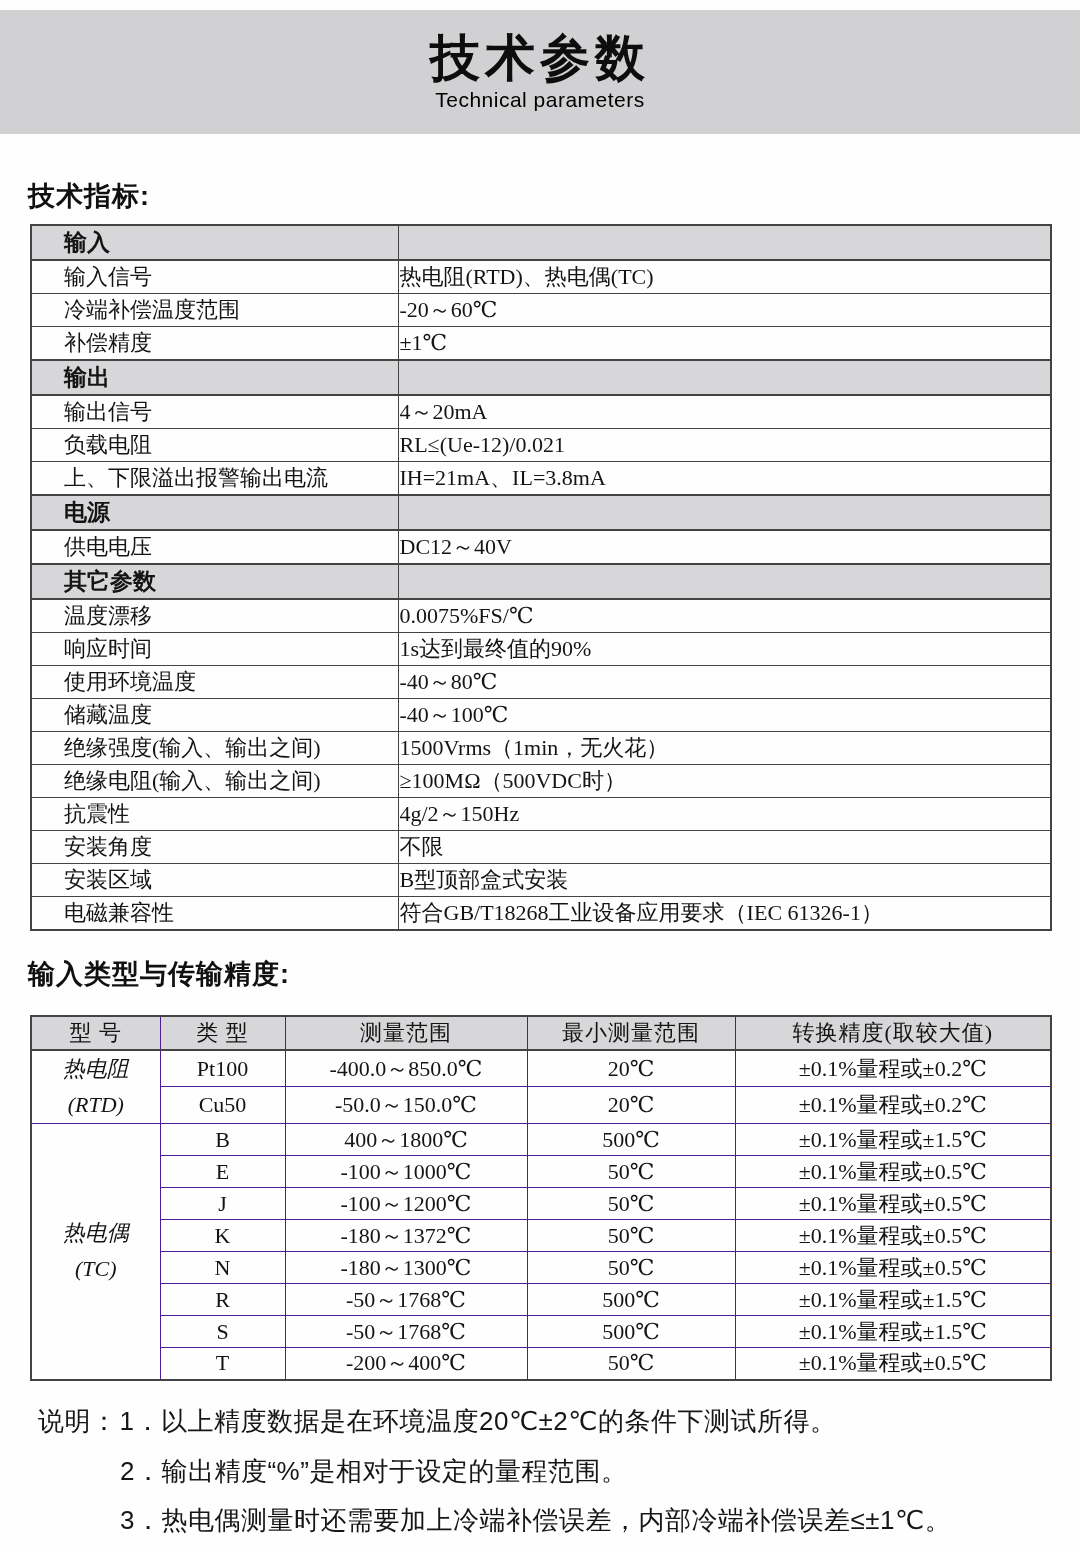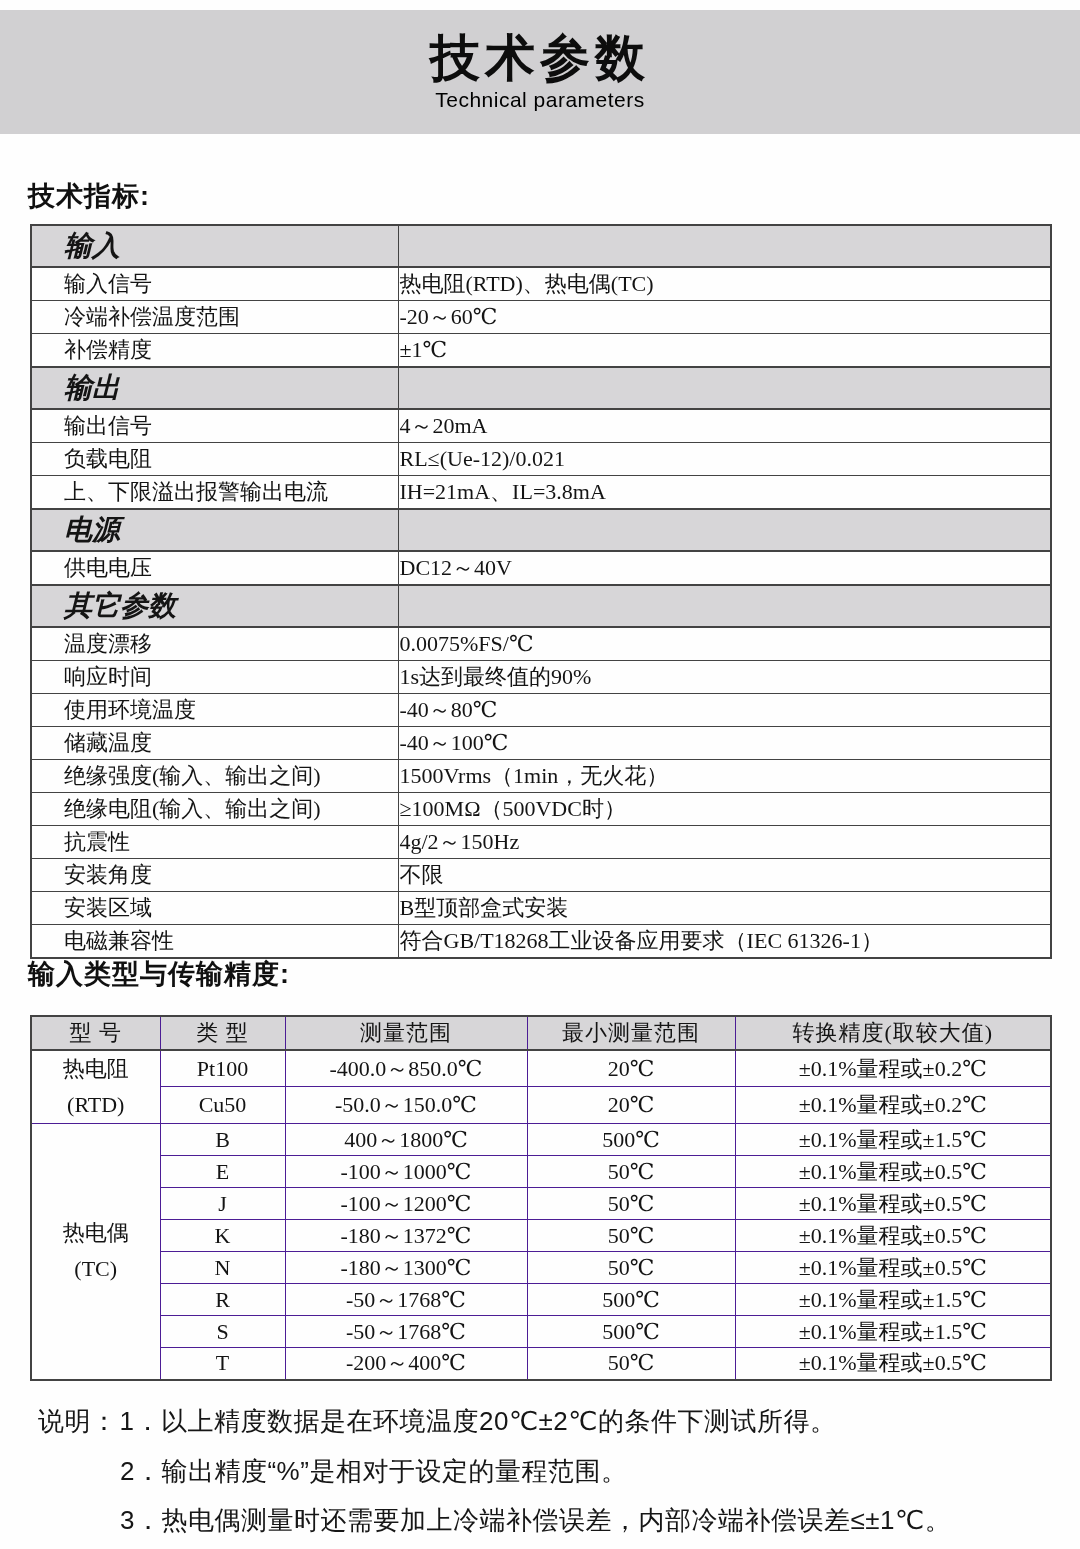--- a/index.html
+++ b/index.html
@@ -46,43 +46,43 @@
     font-size: 22px; color: #141414;
   }
   .spec col.c1 { width: 367px; }
   .spec col.c2 { width: 653px; }
   .spec td { border: 1px solid #434343; height: 32px; }
   .spec td.lab { padding-left: 32px; }
   .spec td.val { }
   .spec tr.sec td {
     background: #d7d6d8;
     font-family: "Liberation Sans", "DejaVu Sans", sans-serif;
-    font-weight: bold; font-size: 28px;
-    border-top: 2px solid #434343; border-bottom: 2px solid #434343; font-style: italic;
+    font-weight: bold; font-size: 23px;
+    border-top: 2px solid #434343; border-bottom: 2px solid #434343;
   }
 
   
   .acc {
     position: absolute; left: 30px; top: 1015px; width: 1020px;
     border: 2px solid #434343;
     font-family: "Liberation Serif", "DejaVu Serif", serif;
     font-size: 22px; color: #141414; text-align: center;
   }
   .acc col.a1 { width: 129px; }
   .acc col.a2 { width: 125px; }
   .acc col.a3 { width: 242px; }
   .acc col.a4 { width: 208px; }
   .acc col.a5 { width: 316px; }
   .acc td { border: 1px solid #4c1d95; height: 32px; padding: 0 4px; }
   .acc tr.head td {
     background: #d7d6d8; height: 34px;
     border-bottom: 2px solid #434343;
     letter-spacing: 1px;
   }
-  .acc td.model { line-height: 36px; }
+  .acc td.model { line-height: 36px; font-style: italic; }
 
   
   .note {
     position: absolute;
     font-size: 26px; color: #161616; letter-spacing: 0.5px;
     font-family: "Liberation Sans", "DejaVu Sans", sans-serif;
   }
   #note1 { left: 38px;  top: 1404px; }
   #note2 { left: 120px; top: 1454px; }
   #note3 { left: 120px; top: 1503px; }

